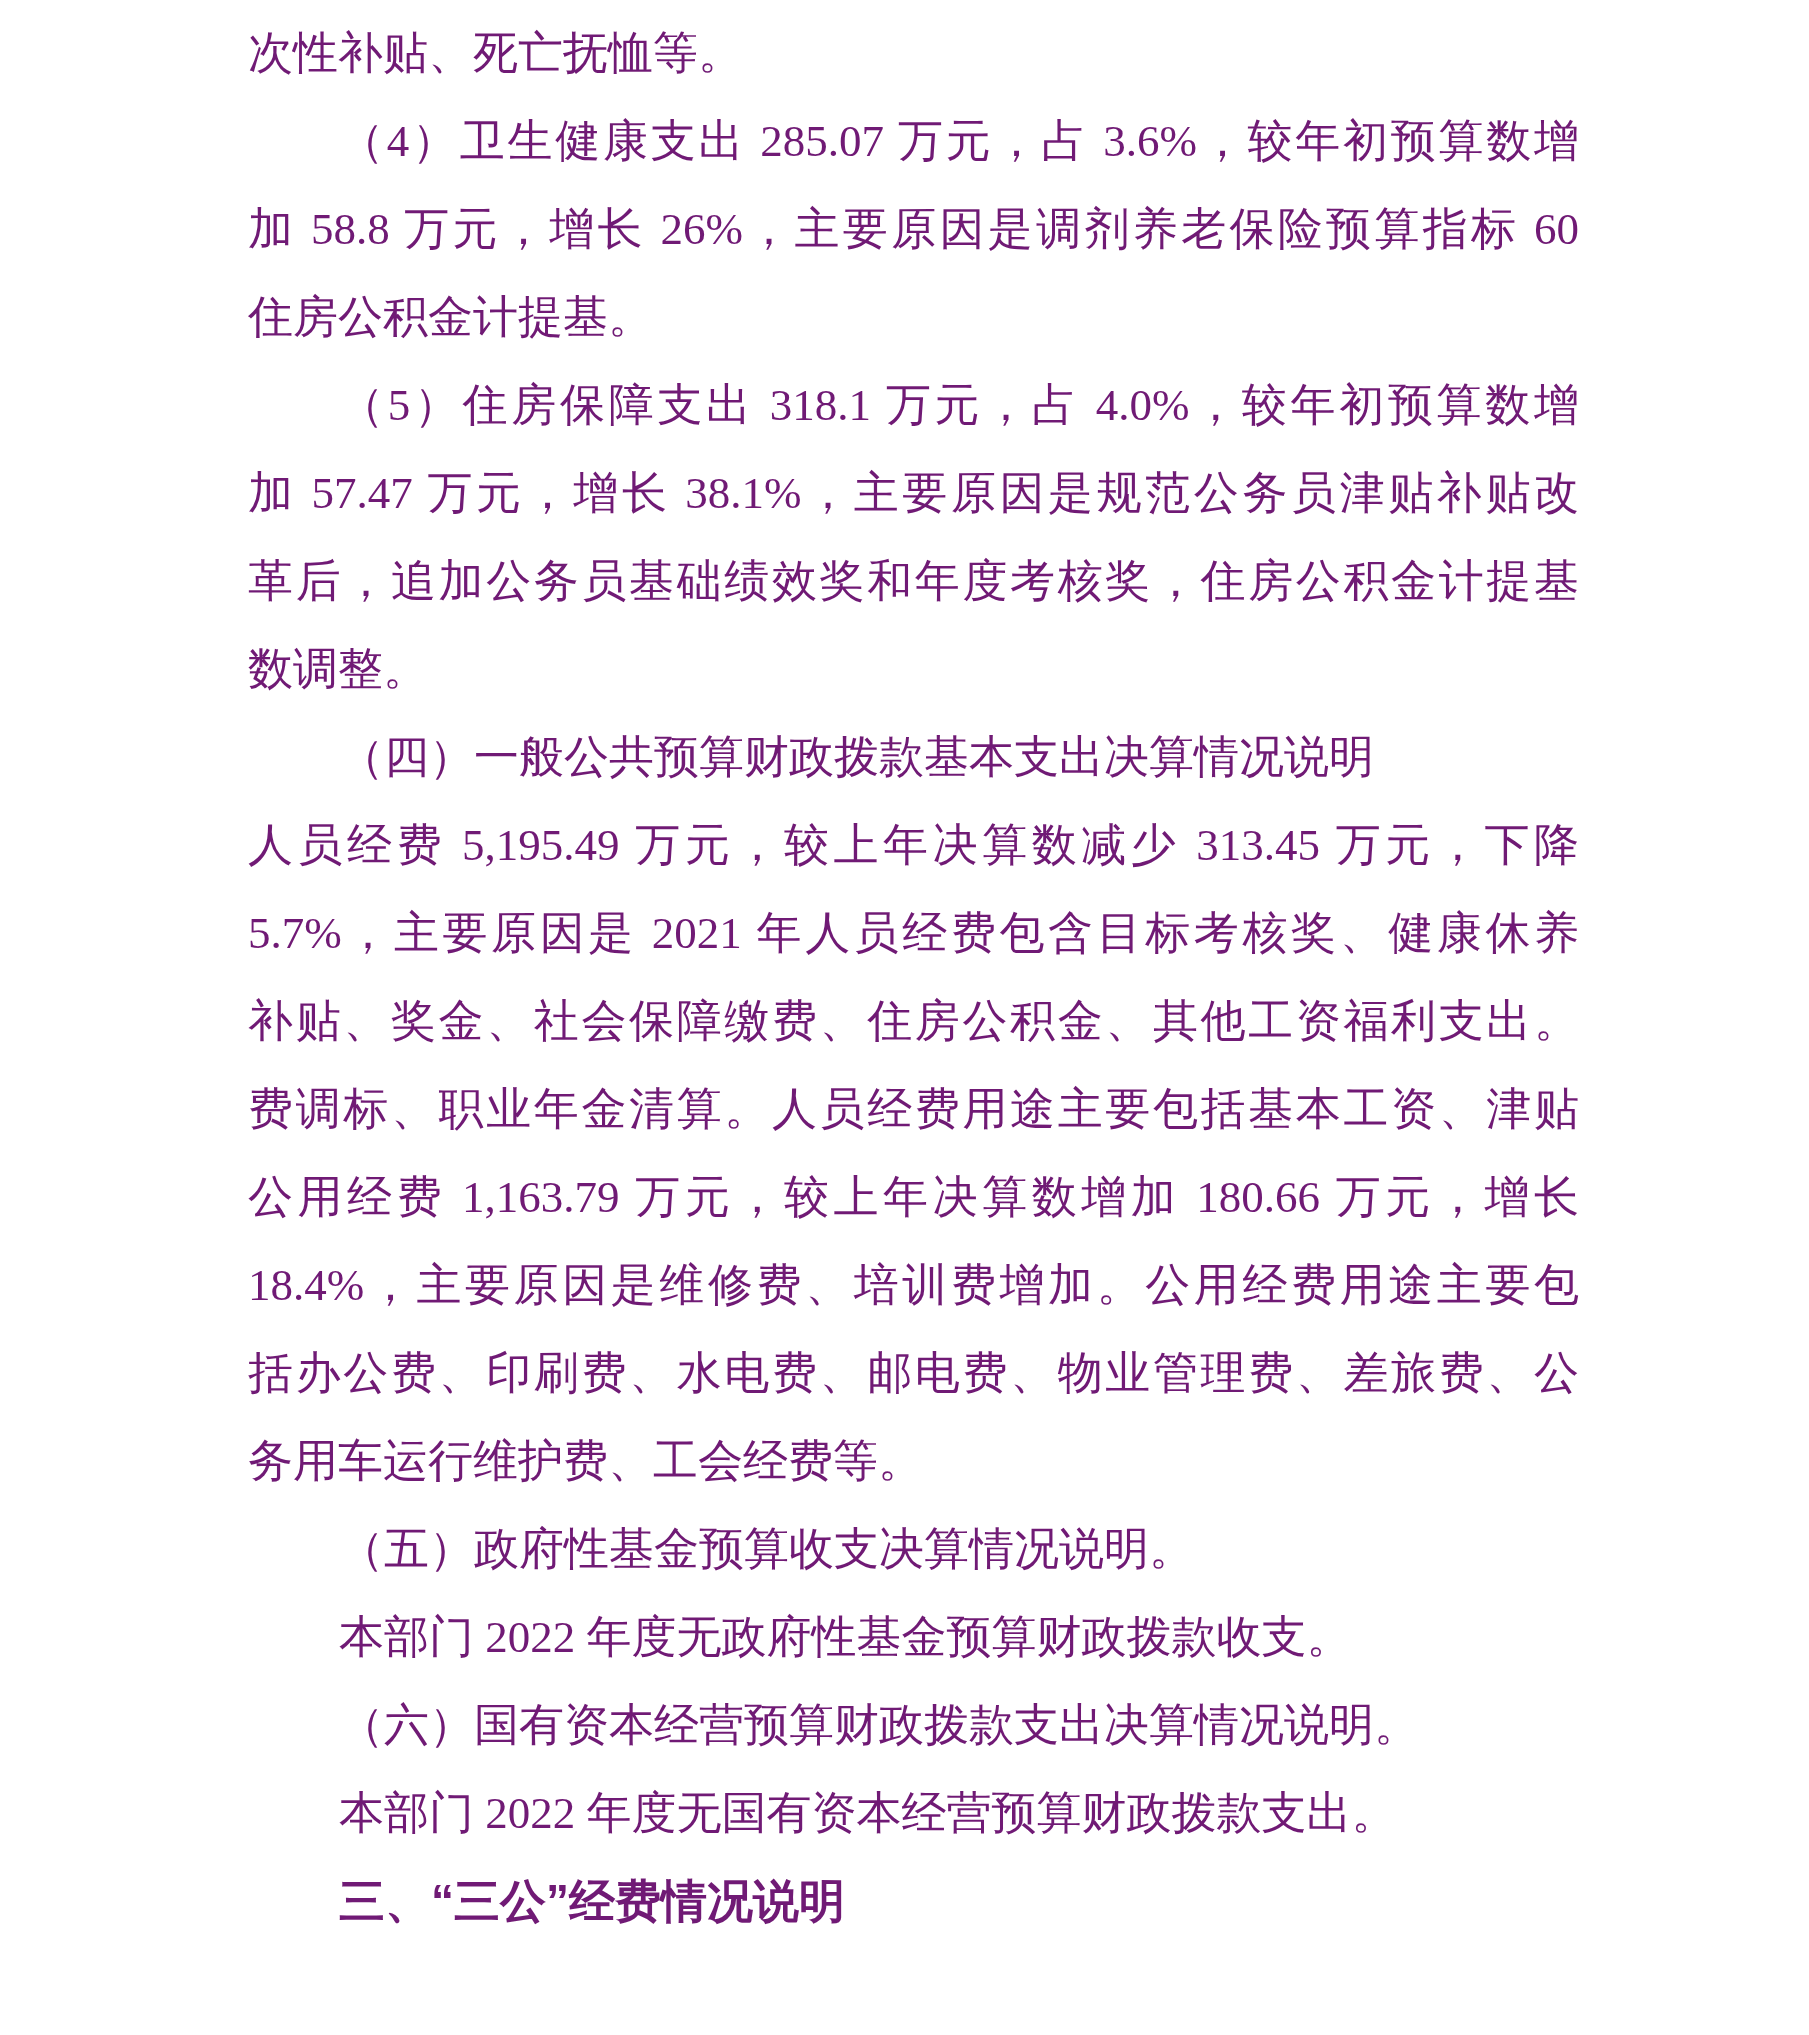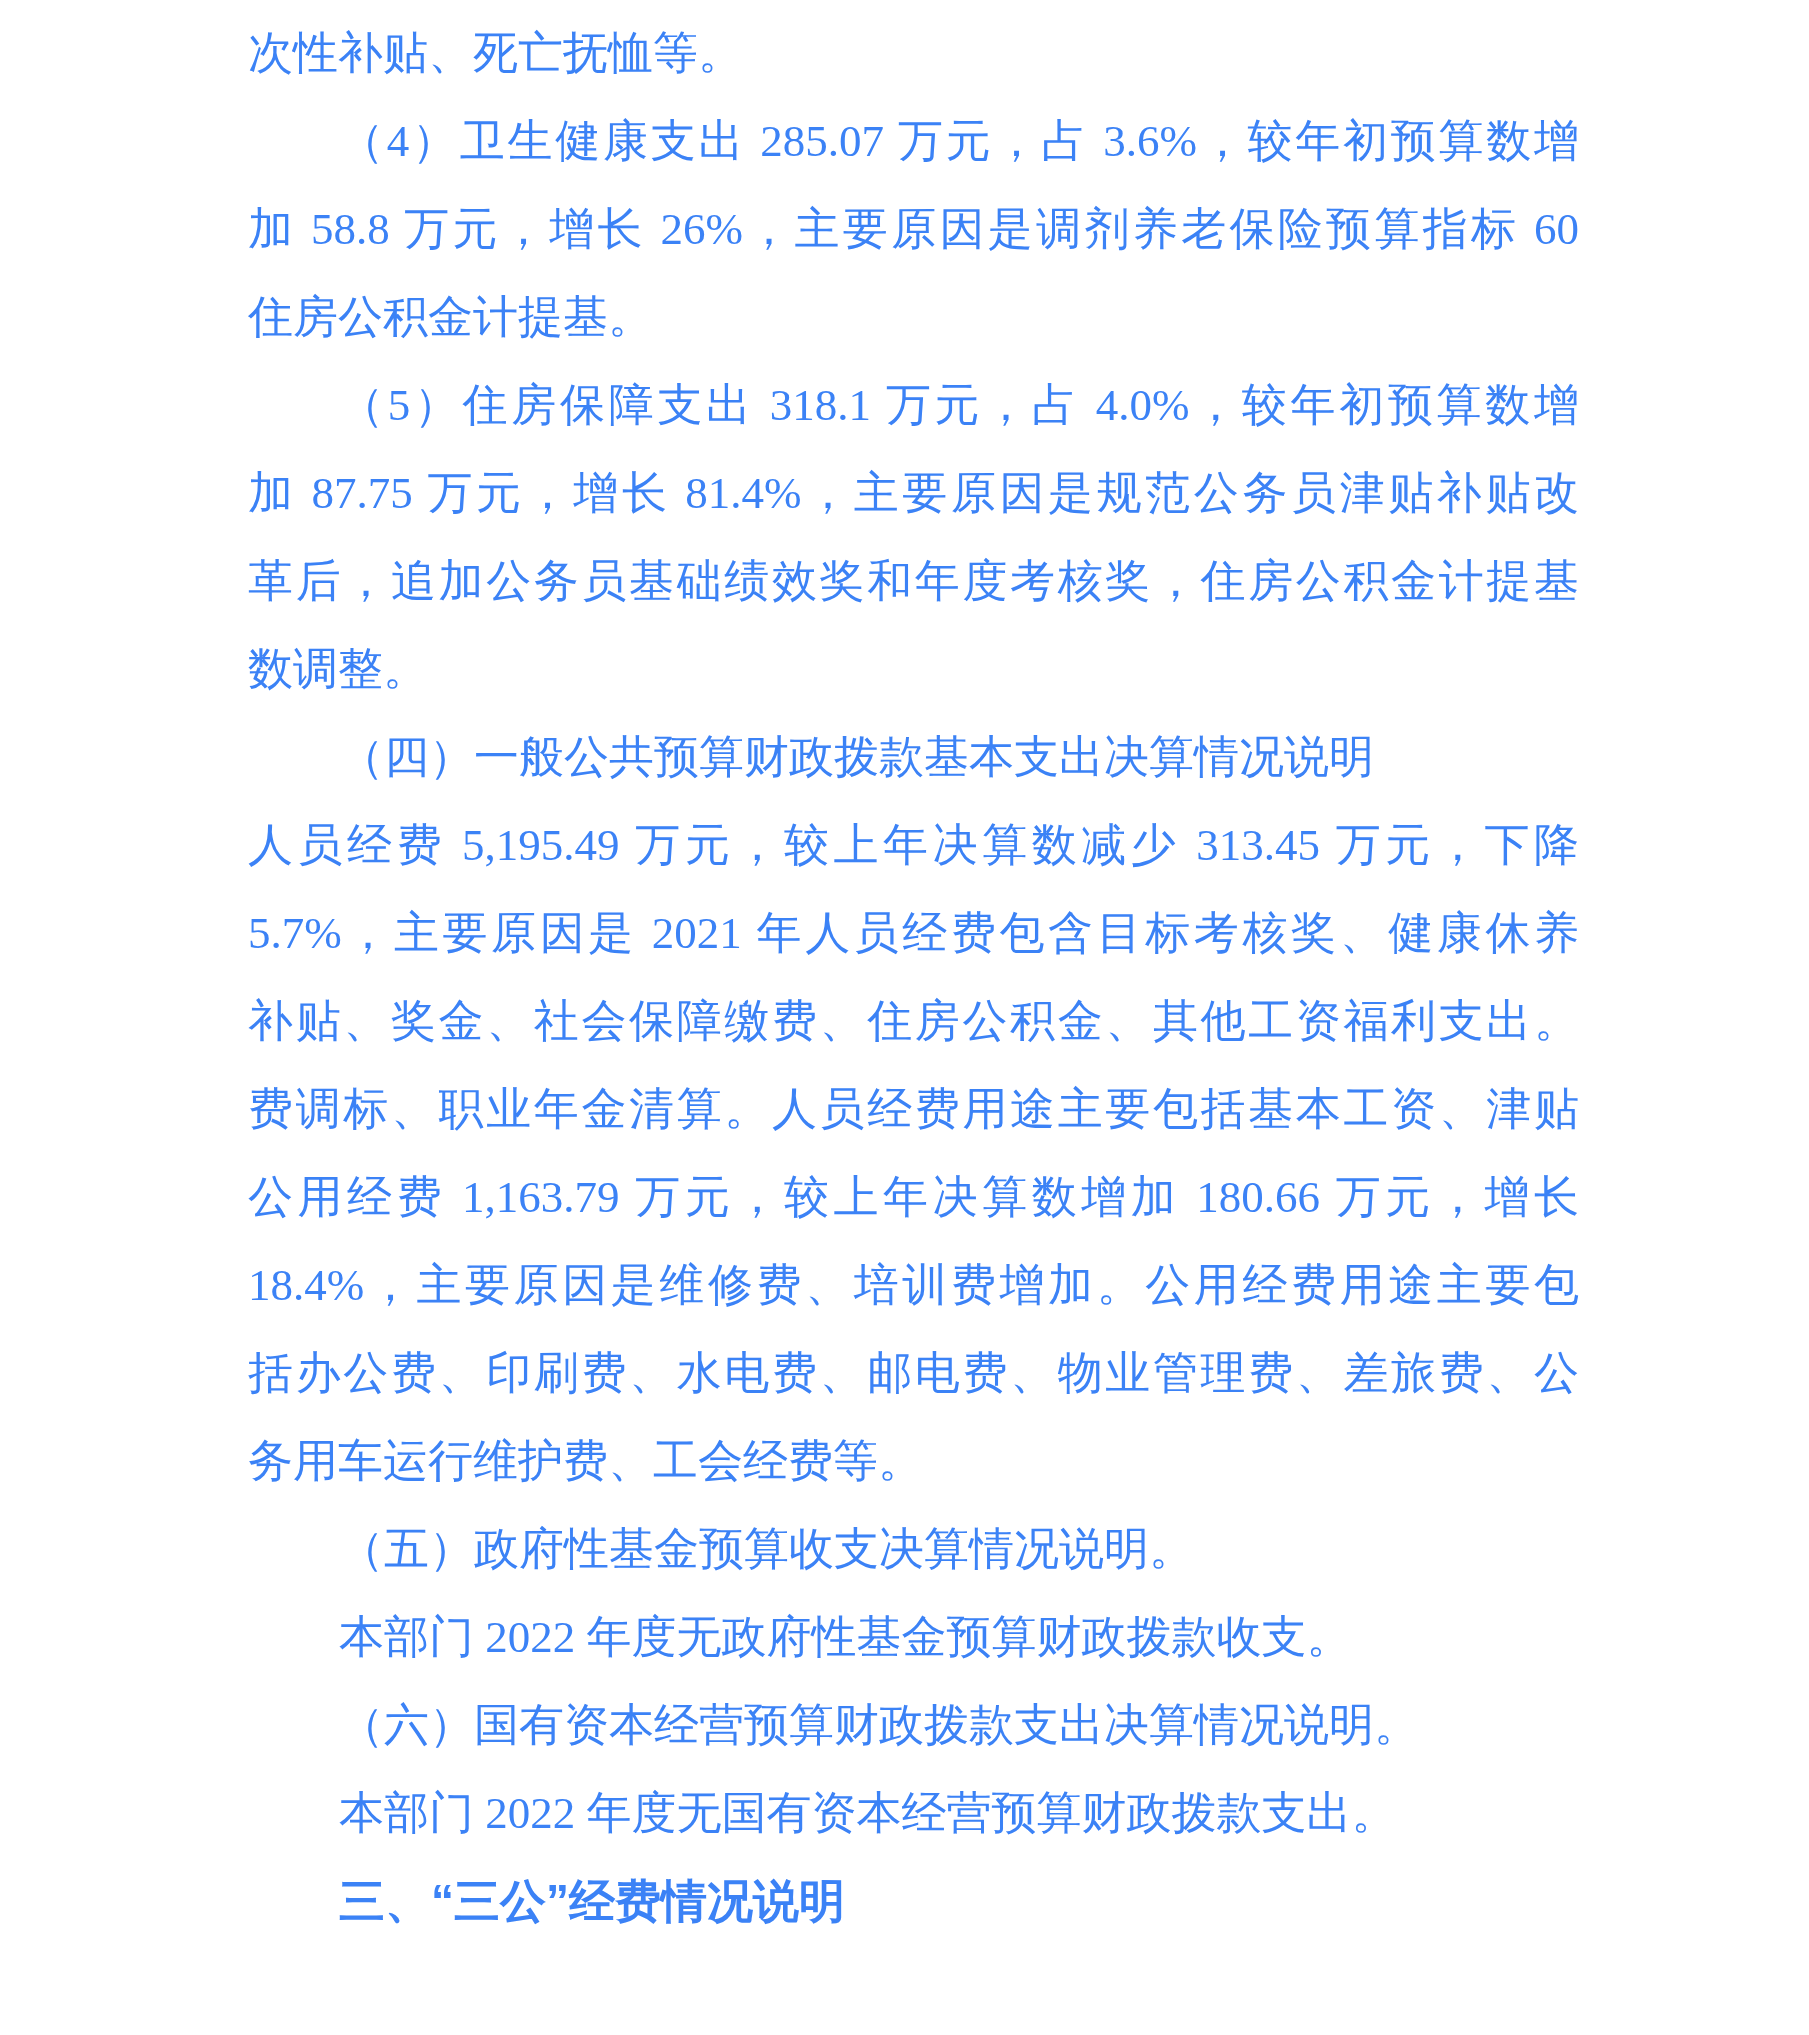--- a/index.html
+++ b/index.html
@@ -17,21 +17,21 @@
     width: 1810px;
     height: 2035px;
     padding: 8.8px 231px 0 248px;
     background: #ffffff;
   }
   .line {
     margin: 0;
     height: 88px;
     line-height: 88px;
     font-size: 45px;
-    color: #3b82f6;
+    color: #701a75;
     font-family: "Liberation Serif", "DejaVu Serif", serif;
     text-align: left;
   }
   .just {
     text-align: justify;
     text-align-last: justify;
   }
   .indent {
     text-indent: 91px;
   }
@@ -46,21 +46,21 @@
 </style>
 </head>
 <body>
 
 <div class="page">
   <p class="line body">次性补贴、死亡抚恤等。</p>
   <p class="line body indent just">（4）卫生健康支出 285.07 万元，占 3.6%，较年初预算数增</p>
   <p class="line body just">加 58.8 万元，增长 26%，主要原因是调剂养老保险预算指标 60</p>
   <p class="line body">住房公积金计提基。</p>
   <p class="line body indent just">（5）住房保障支出 318.1 万元，占 4.0%，较年初预算数增</p>
-  <p class="line body just">加 87.75 万元，增长 81.4%，主要原因是规范公务员津贴补贴改</p>
+  <p class="line body just">加 57.47 万元，增长 38.1%，主要原因是规范公务员津贴补贴改</p>
   <p class="line body just">革后，追加公务员基础绩效奖和年度考核奖，住房公积金计提基</p>
   <p class="line body">数调整。</p>
   <p class="line h2 indent">（四）一般公共预算财政拨款基本支出决算情况说明</p>
   <p class="line body just">人员经费 5,195.49 万元，较上年决算数减少 313.45 万元，下降</p>
   <p class="line body just">5.7%，主要原因是 2021 年人员经费包含目标考核奖、健康休养</p>
   <p class="line body just">补贴、奖金、社会保障缴费、住房公积金、其他工资福利支出。</p>
   <p class="line body just">费调标、职业年金清算。人员经费用途主要包括基本工资、津贴</p>
   <p class="line body just">公用经费 1,163.79 万元，较上年决算数增加 180.66 万元，增长</p>
   <p class="line body just">18.4%，主要原因是维修费、培训费增加。公用经费用途主要包</p>
   <p class="line body just">括办公费、印刷费、水电费、邮电费、物业管理费、差旅费、公</p>

